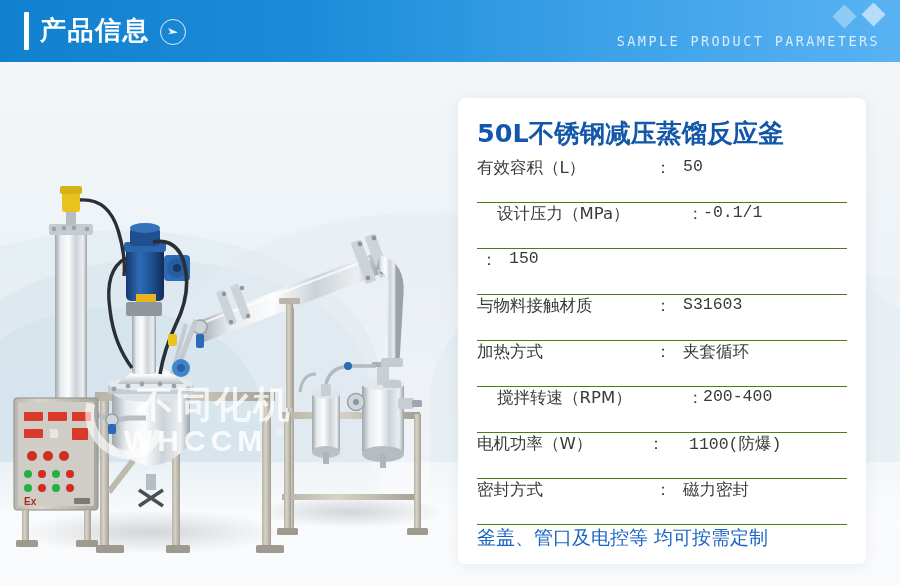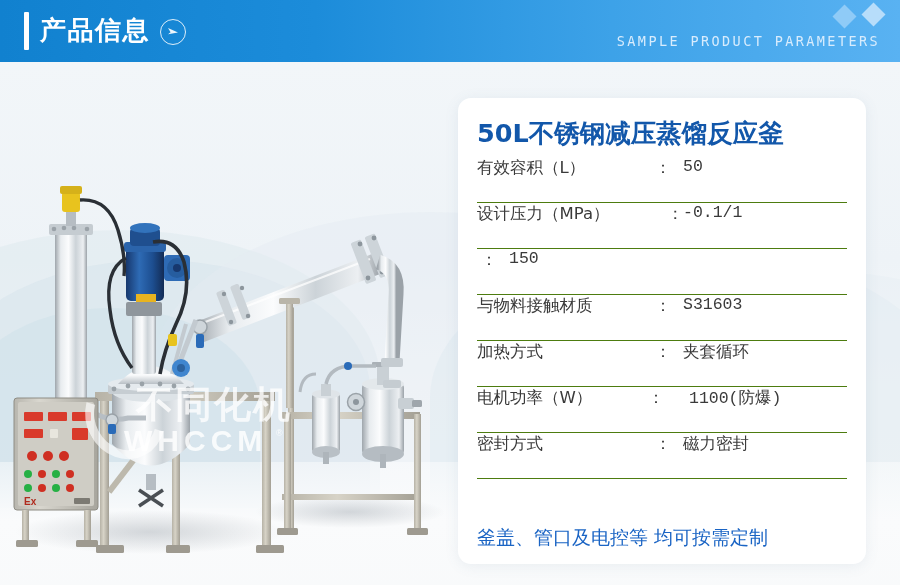--- a/index.html
+++ b/index.html
@@ -89,21 +89,21 @@
     position:absolute; left:-2px; top:-6px; width:78px; height:86px;
     border:9px solid rgba(255,255,255,.62);
     border-radius:50%;
     border-right-color:transparent; border-top-color:transparent;
     transform:rotate(-28deg);
   }
 
   
   #spec-card {
     position:absolute; left:458px; top:98px; width:408px; height:466px;
-    background:#ffffff; border-radius:13px;
+    background:#ffffff; border-radius:7px;
     box-shadow:0 2px 14px rgba(90,120,150,.10);
   }
   #spec-title {
     position:absolute; left:19px; top:18px;
     font-family:"DejaVu Sans","Liberation Sans",sans-serif;
     font-size:25.5px; font-weight:bold; color:#1257aa;
     letter-spacing:0px; white-space:nowrap;
   }
   #spec-table {
     position:absolute; left:19px; top:59px; width:370px;
@@ -120,21 +120,21 @@
   .spec-colon {
     width:24px; flex:none; text-align:center;
     font-size:16.5px; color:#3a3a3a;
   }
   .spec-value {
     flex:1;
     font-family:Liberation Mono, monospace;
     font-size:16.5px; color:#3a3a3a; white-space:nowrap;
     padding-left:8px;
   }
-  .spec-row.wide .spec-label { width:190px; }
+  .spec-row.wide .spec-label { width:190px;margin-left:20px; }
   .spec-row.wide .spec-colon { width:8px; }
   .spec-row.narrow .spec-label { width:160px; }
   .spec-row.narrow .spec-colon { width:38px; }
   .spec-row.narrow .spec-value { padding-left:14px; }
   #spec-note {
     position:absolute; left:19px; top:427px;
     font-family:"DejaVu Sans","Liberation Sans",sans-serif;
     font-size:19px; color:#1a64c4; white-space:nowrap;
   }
 </style>
@@ -399,20 +399,25 @@
       <span class="spec-colon">：</span>
       <span class="spec-value">S31603</span>
     </div>
 
     <div class="spec-row">
       <span class="spec-label">加热方式</span>
       <span class="spec-colon">：</span>
       <span class="spec-value">夹套循环</span>
     </div>
 
+    <div class="spec-row wide">
+      <span class="spec-label">搅拌转速（RPM）</span>
+      <span class="spec-colon">：</span>
+      <span class="spec-value">200-400</span>
+    </div>
 
     <div class="spec-row narrow">
       <span class="spec-label">电机功率（W）</span>
       <span class="spec-colon">：</span>
       <span class="spec-value">1100(防爆)</span>
     </div>
 
     <div class="spec-row">
       <span class="spec-label">密封方式</span>
       <span class="spec-colon">：</span>

